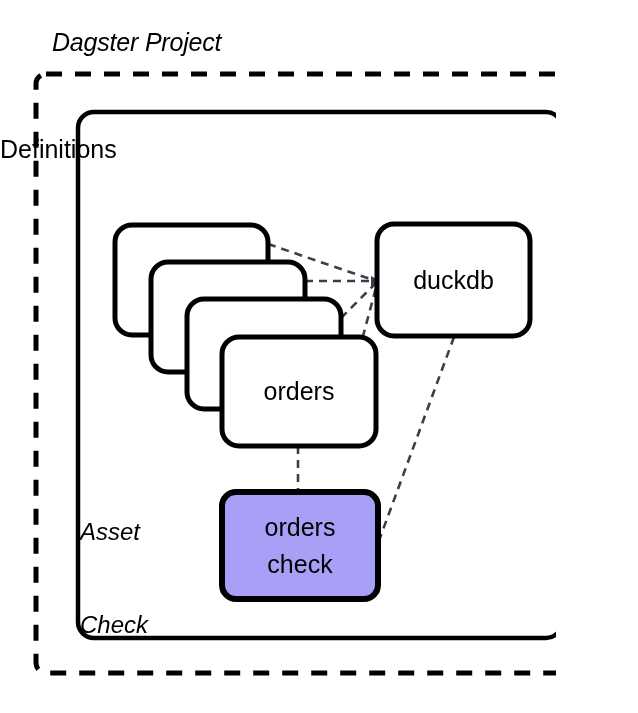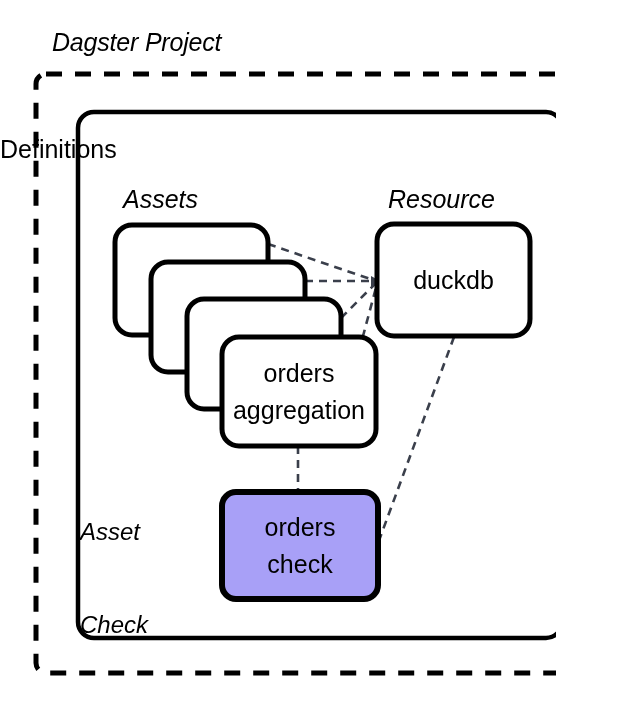--- a/index.html
+++ b/index.html
@@ -131,34 +131,31 @@
 
     <rect x="377" y="224" width="153" height="112" rx="17" ry="17" fill="#ffffff" stroke="#000000" stroke-width="5"></rect>
 
     <rect x="222" y="492" width="156" height="107" rx="14" ry="14" fill="#a8a0f7" stroke="#000000" stroke-width="6"></rect>
   </svg>
 
   <div class="lbl lbl-italic" id="project-label">Dagster Project</div>
 
   <div class="lbl" id="definitions-label">Definitions</div>
 
-  <div class="lbl lbl-italic" id="assets-label">Assets</div>
 
-  <div class="lbl lbl-italic" id="resource-label">Resource</div>
 
   <div class="lbl lbl-italic" id="assetcheck-label">
     <div>Asset</div>
     <div>Check</div>
   </div>
 
   <div class="node-text" id="duckdb-text">duckdb</div>
 
   <div class="node-text" id="orders-agg-text">
     <div>orders</div>
-    <div>aggregation</div>
   </div>
 
   <div class="node-text" id="orders-check-text">
     <div>orders</div>
     <div>check</div>
   </div>
 
 </div>
 
 </body></html>

